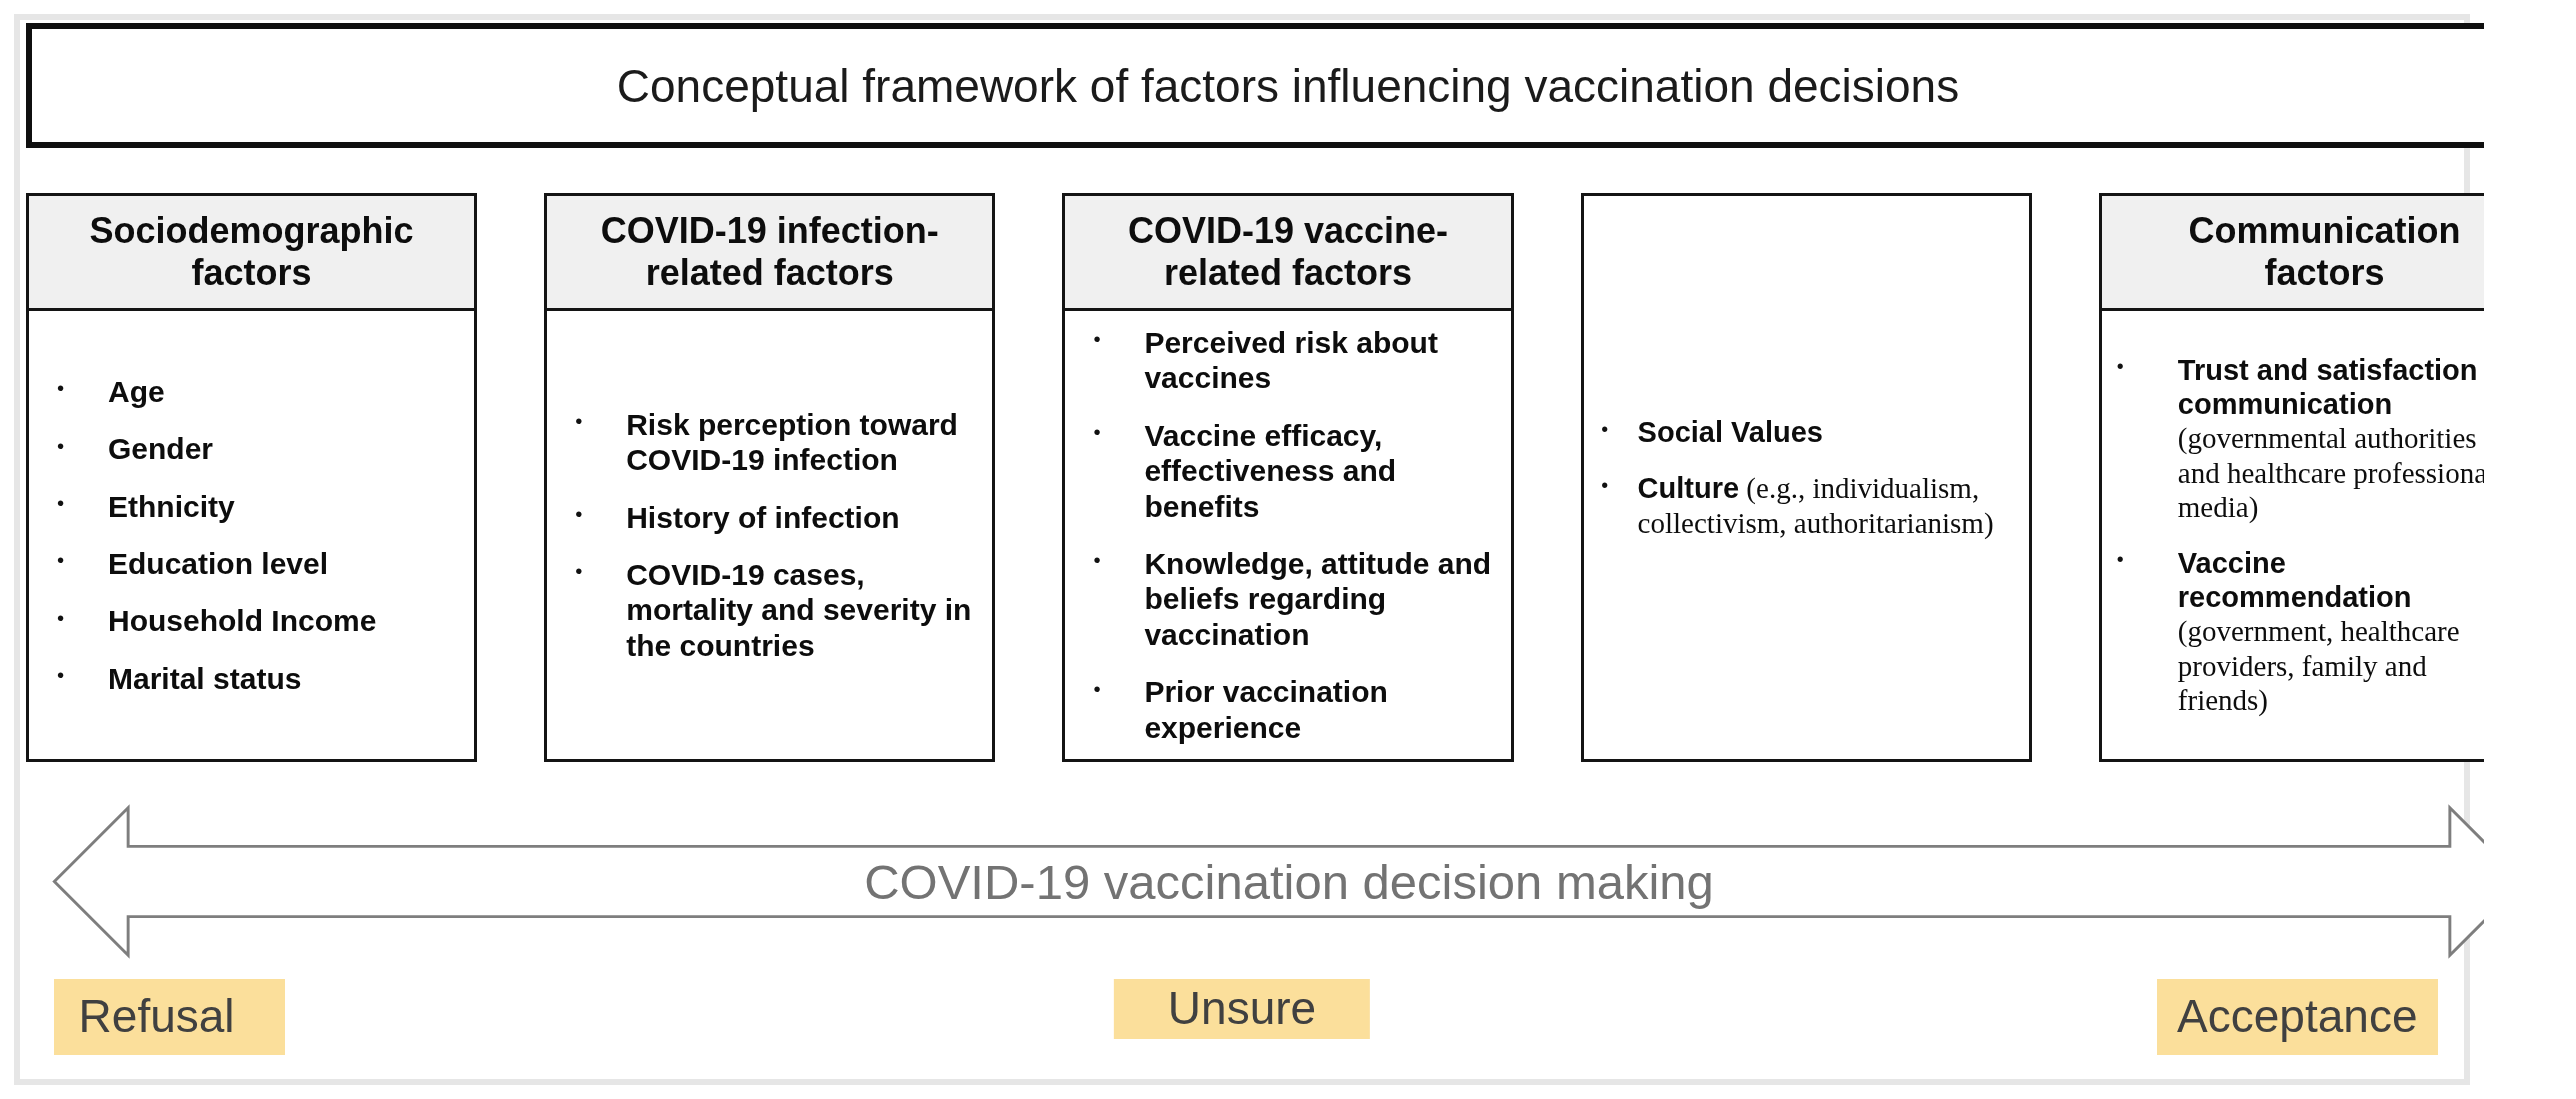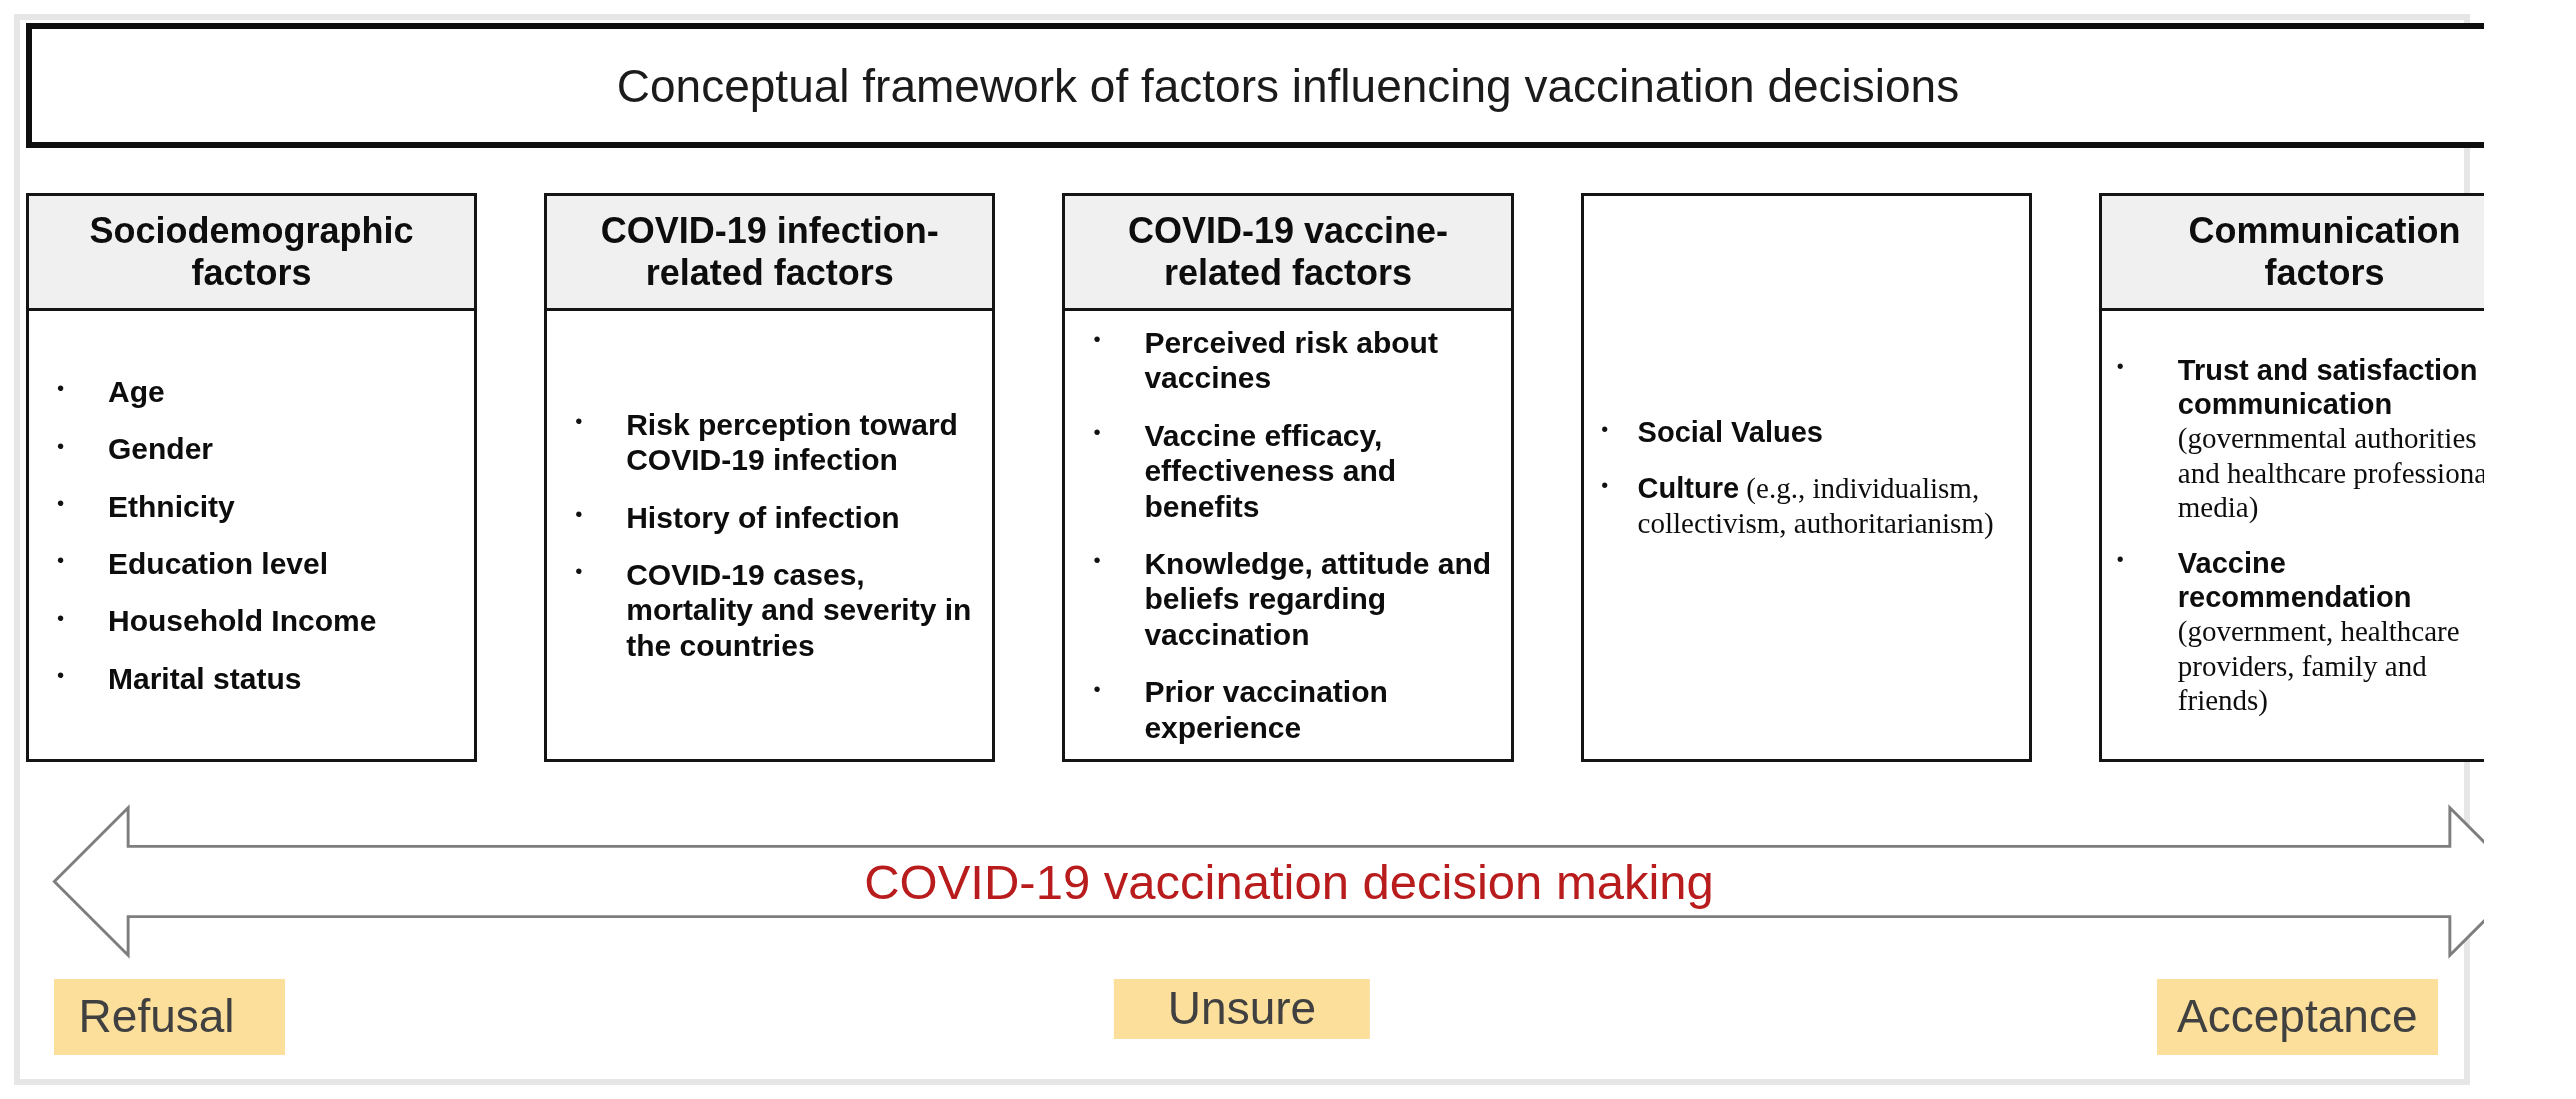--- a/index.html
+++ b/index.html
@@ -112,21 +112,21 @@
   }
   .arrow-label-wrap {
     position: absolute;
     left: 52px; top: 847px;
     width: 2474px; height: 70px;
     display: flex; align-items: center; justify-content: center;
   }
   .arrow-label {
     font-size: 49px;
     font-weight: 400;
-    color: #b91c1c;
+    color: #737373;
     white-space: nowrap;
   }
   
   .outcome {
     position: absolute;
     top: 979px;
     background: #fbdf9b;
     color: #404040;
     font-size: 46px;
     font-weight: 400;

